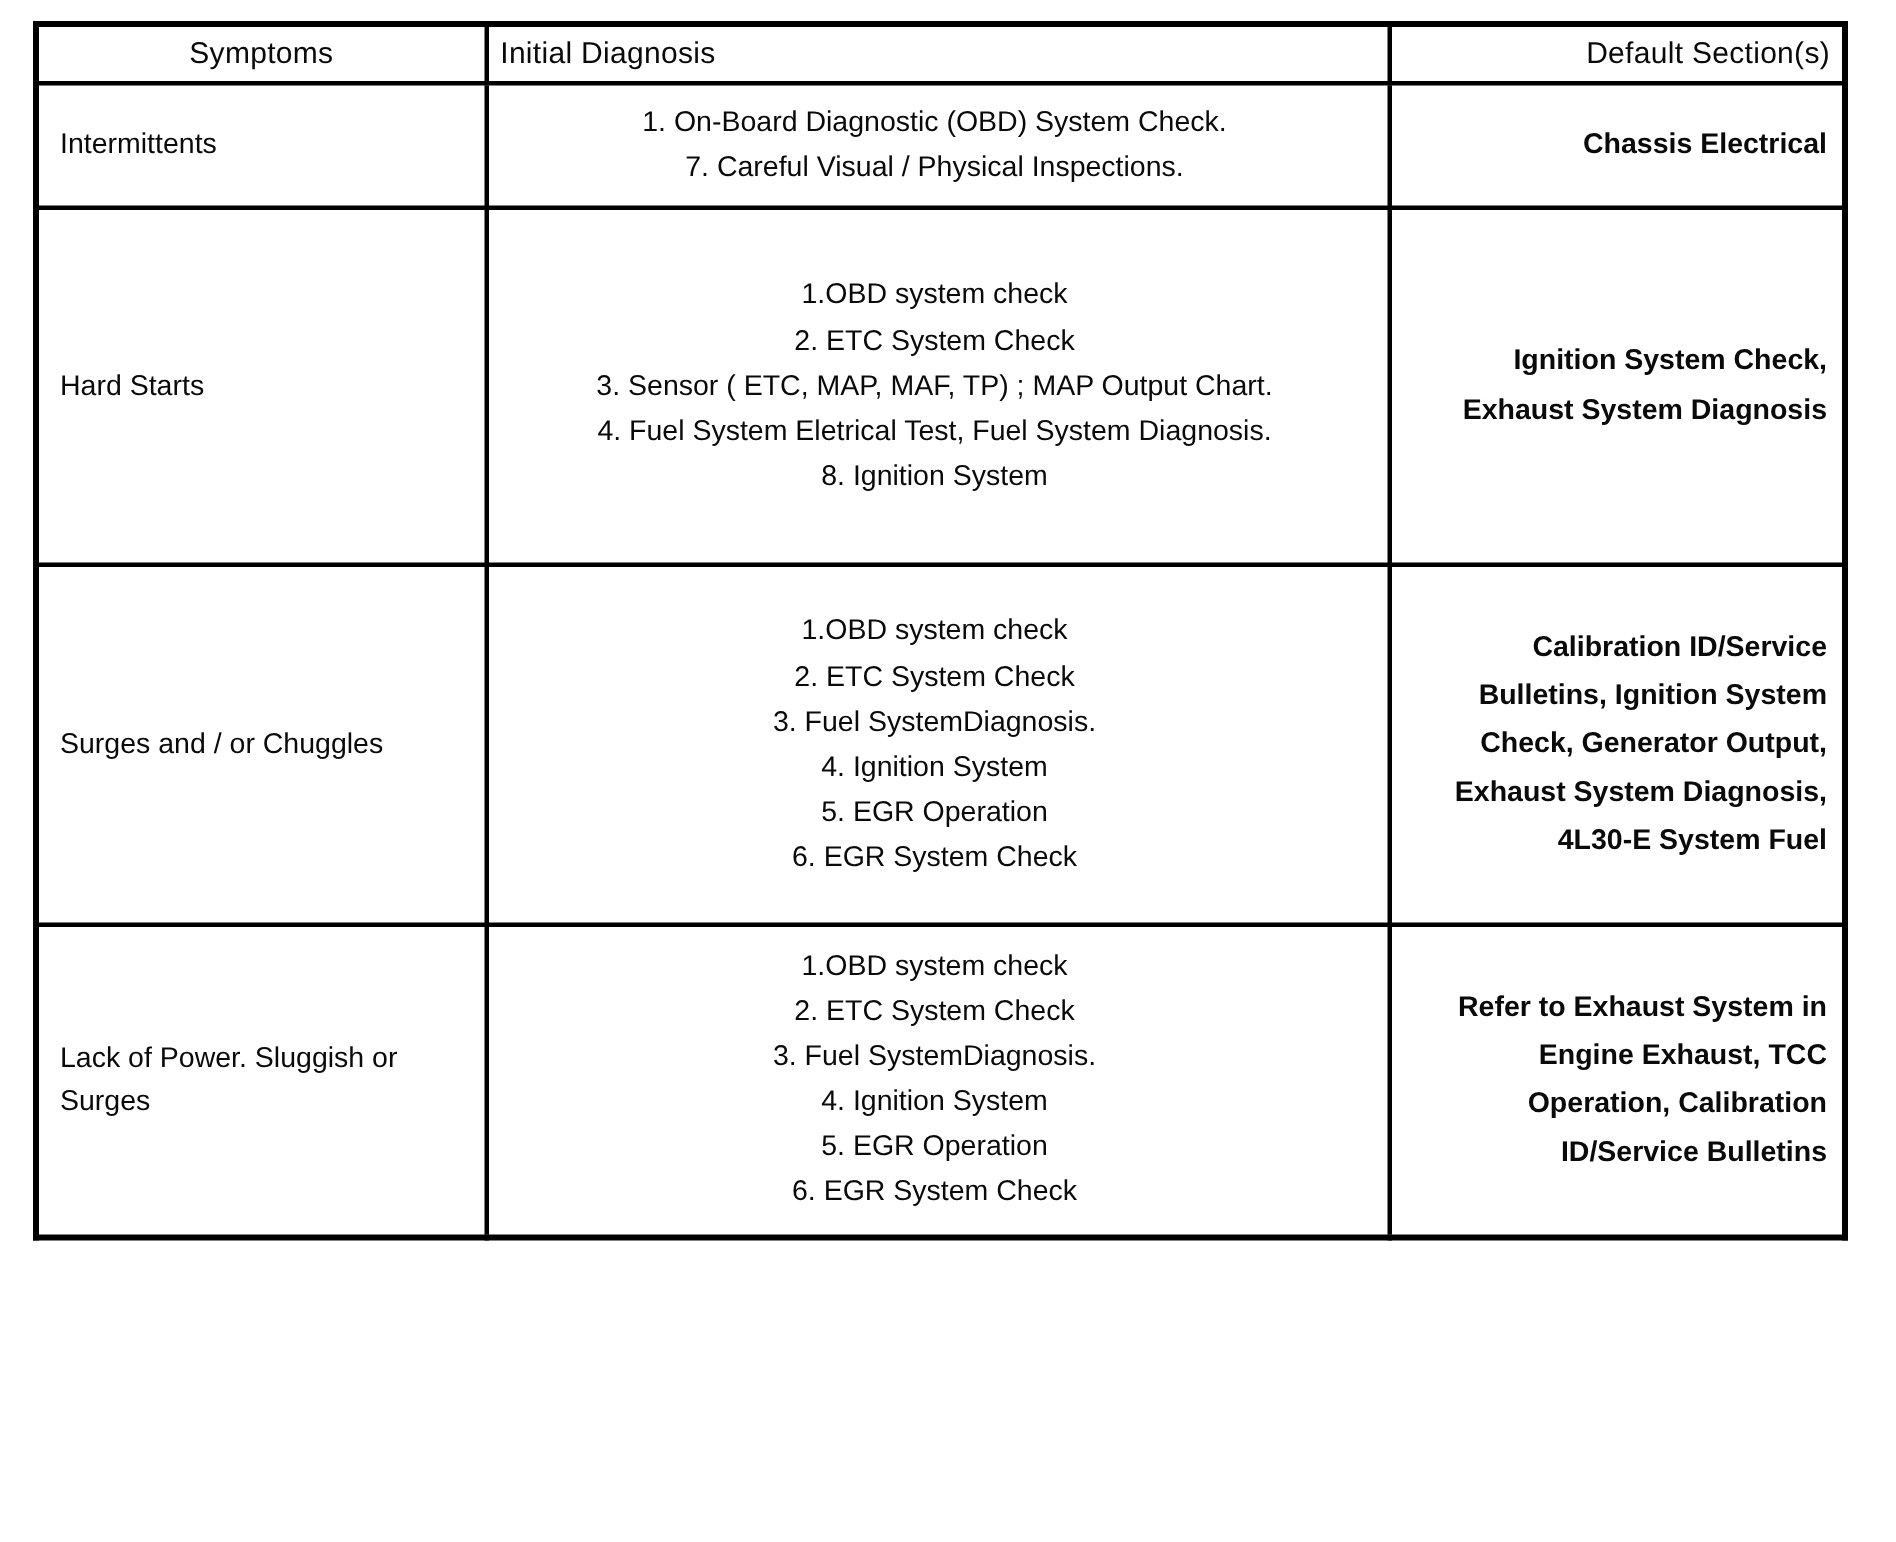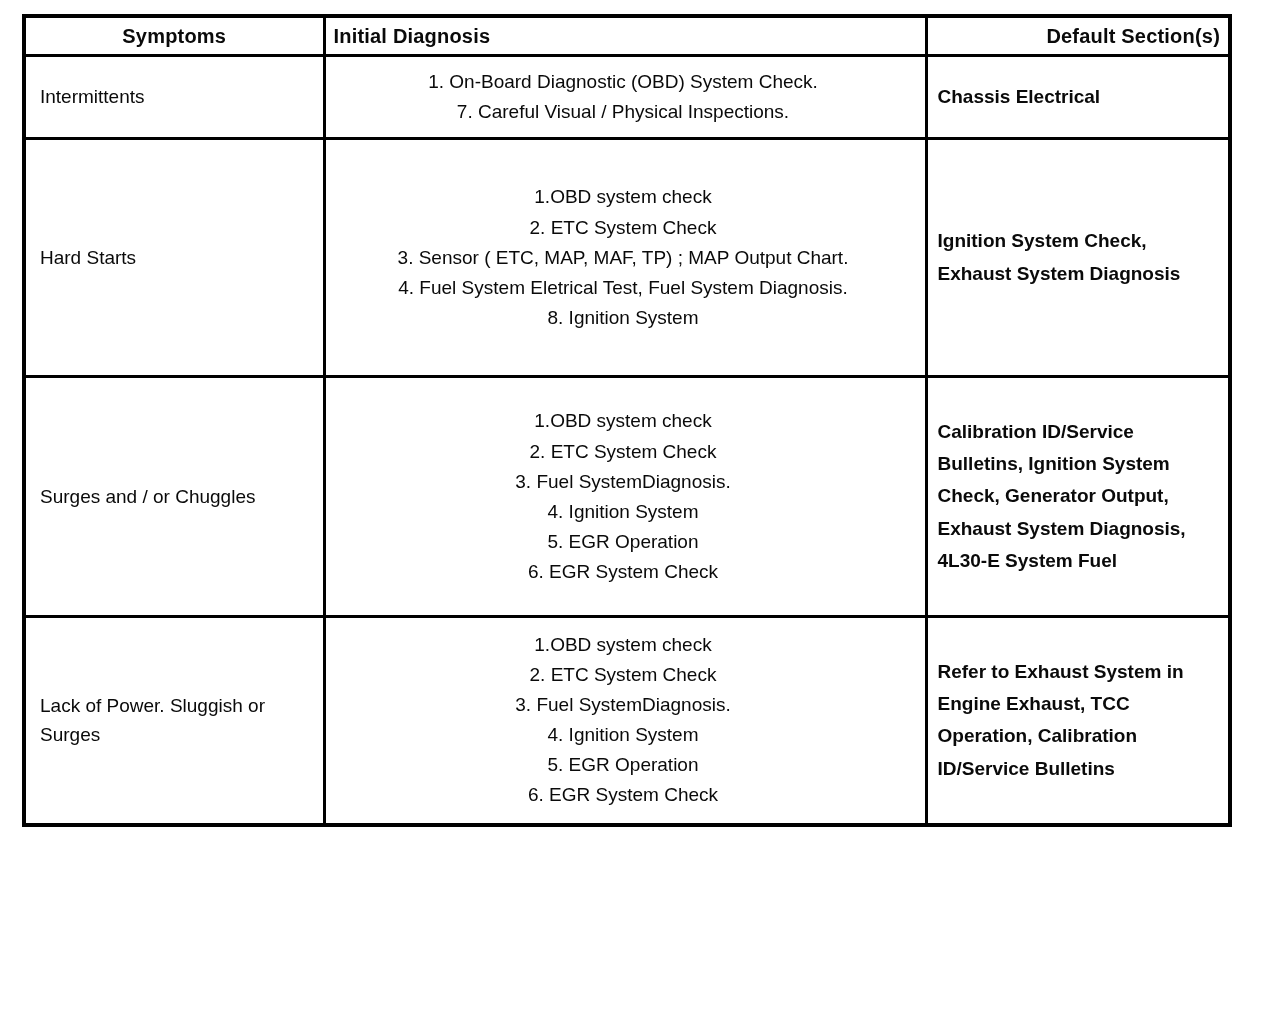--- a/index.html
+++ b/index.html
@@ -31,21 +31,21 @@
     vertical-align: middle;
     font-size: 19px;
   }
   col.c-symptoms { width: 300px; }
   col.c-diagnosis { width: 602px; }
   col.c-default { width: 304px; }
 
   tr.header-row th {
     height: 32px;
     font-size: 20px;
-    font-weight: bold;
+    font-weight: normal;
     padding: 2px 8px;
     letter-spacing: 0.2px;
   }
   th.h-symptoms { text-align: center; }
   th.h-diagnosis { text-align: left; padding-left: 42px; margin-left: 27px; }
   th.h-default { text-align: right; }
 
   td.symptom-cell {
     text-align: left;
     padding: 6px 14px;
@@ -54,21 +54,21 @@
   td.diagnosis-cell {
     text-align: center;
     padding: 10px 18px 10px 14px;
     line-height: 1.58;
   }
   td.diagnosis-cell .diag-line {
     padding-left: 28px;
     text-indent: -28px;
   }
   td.default-cell {
-    text-align: left;
+    text-align: right;
     font-weight: bold;
     padding: 8px 10px;
     line-height: 1.7;
     font-size: 19.5px;
   }
   tr.row-intermittents   { height: 74px;  }
   tr.row-hard-starts     { height: 238px; }
   tr.row-surges          { height: 240px; }
   tr.row-lack-of-power   { height: 208px; }
 </style>

